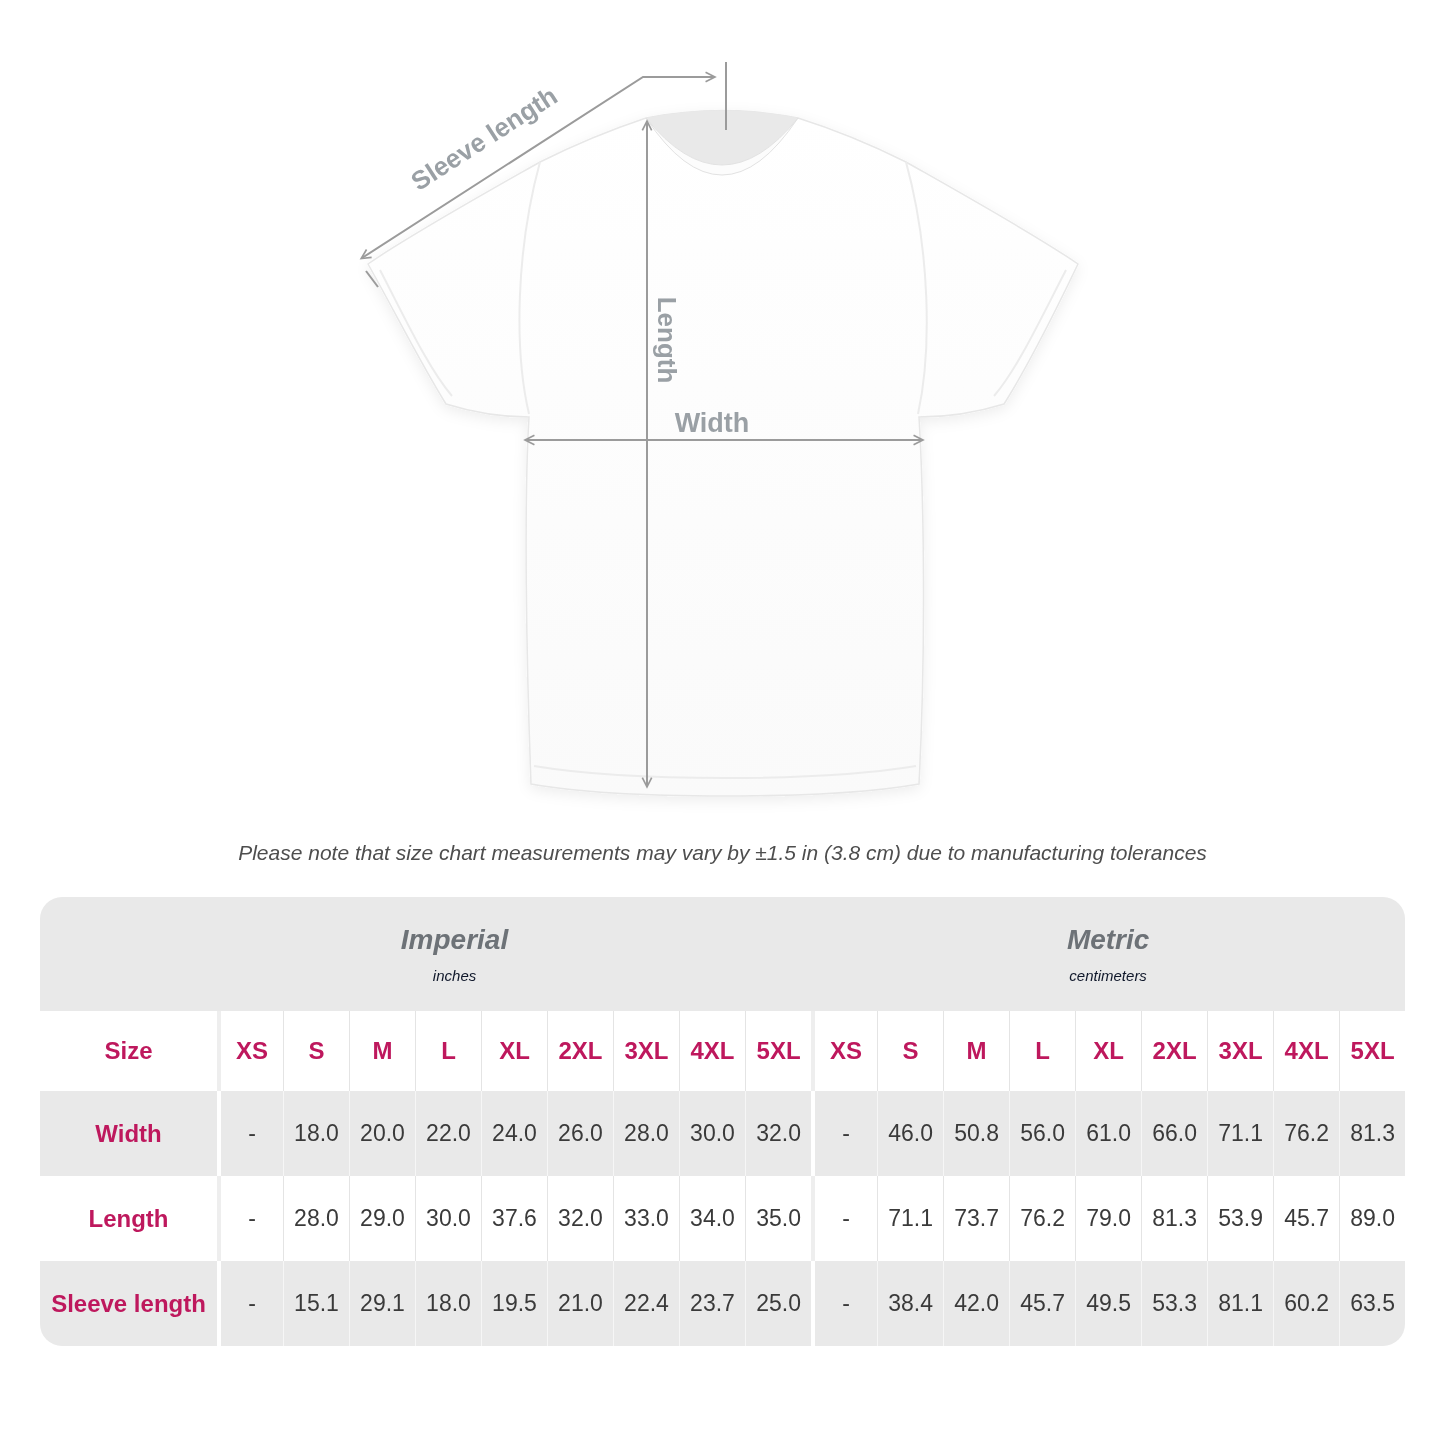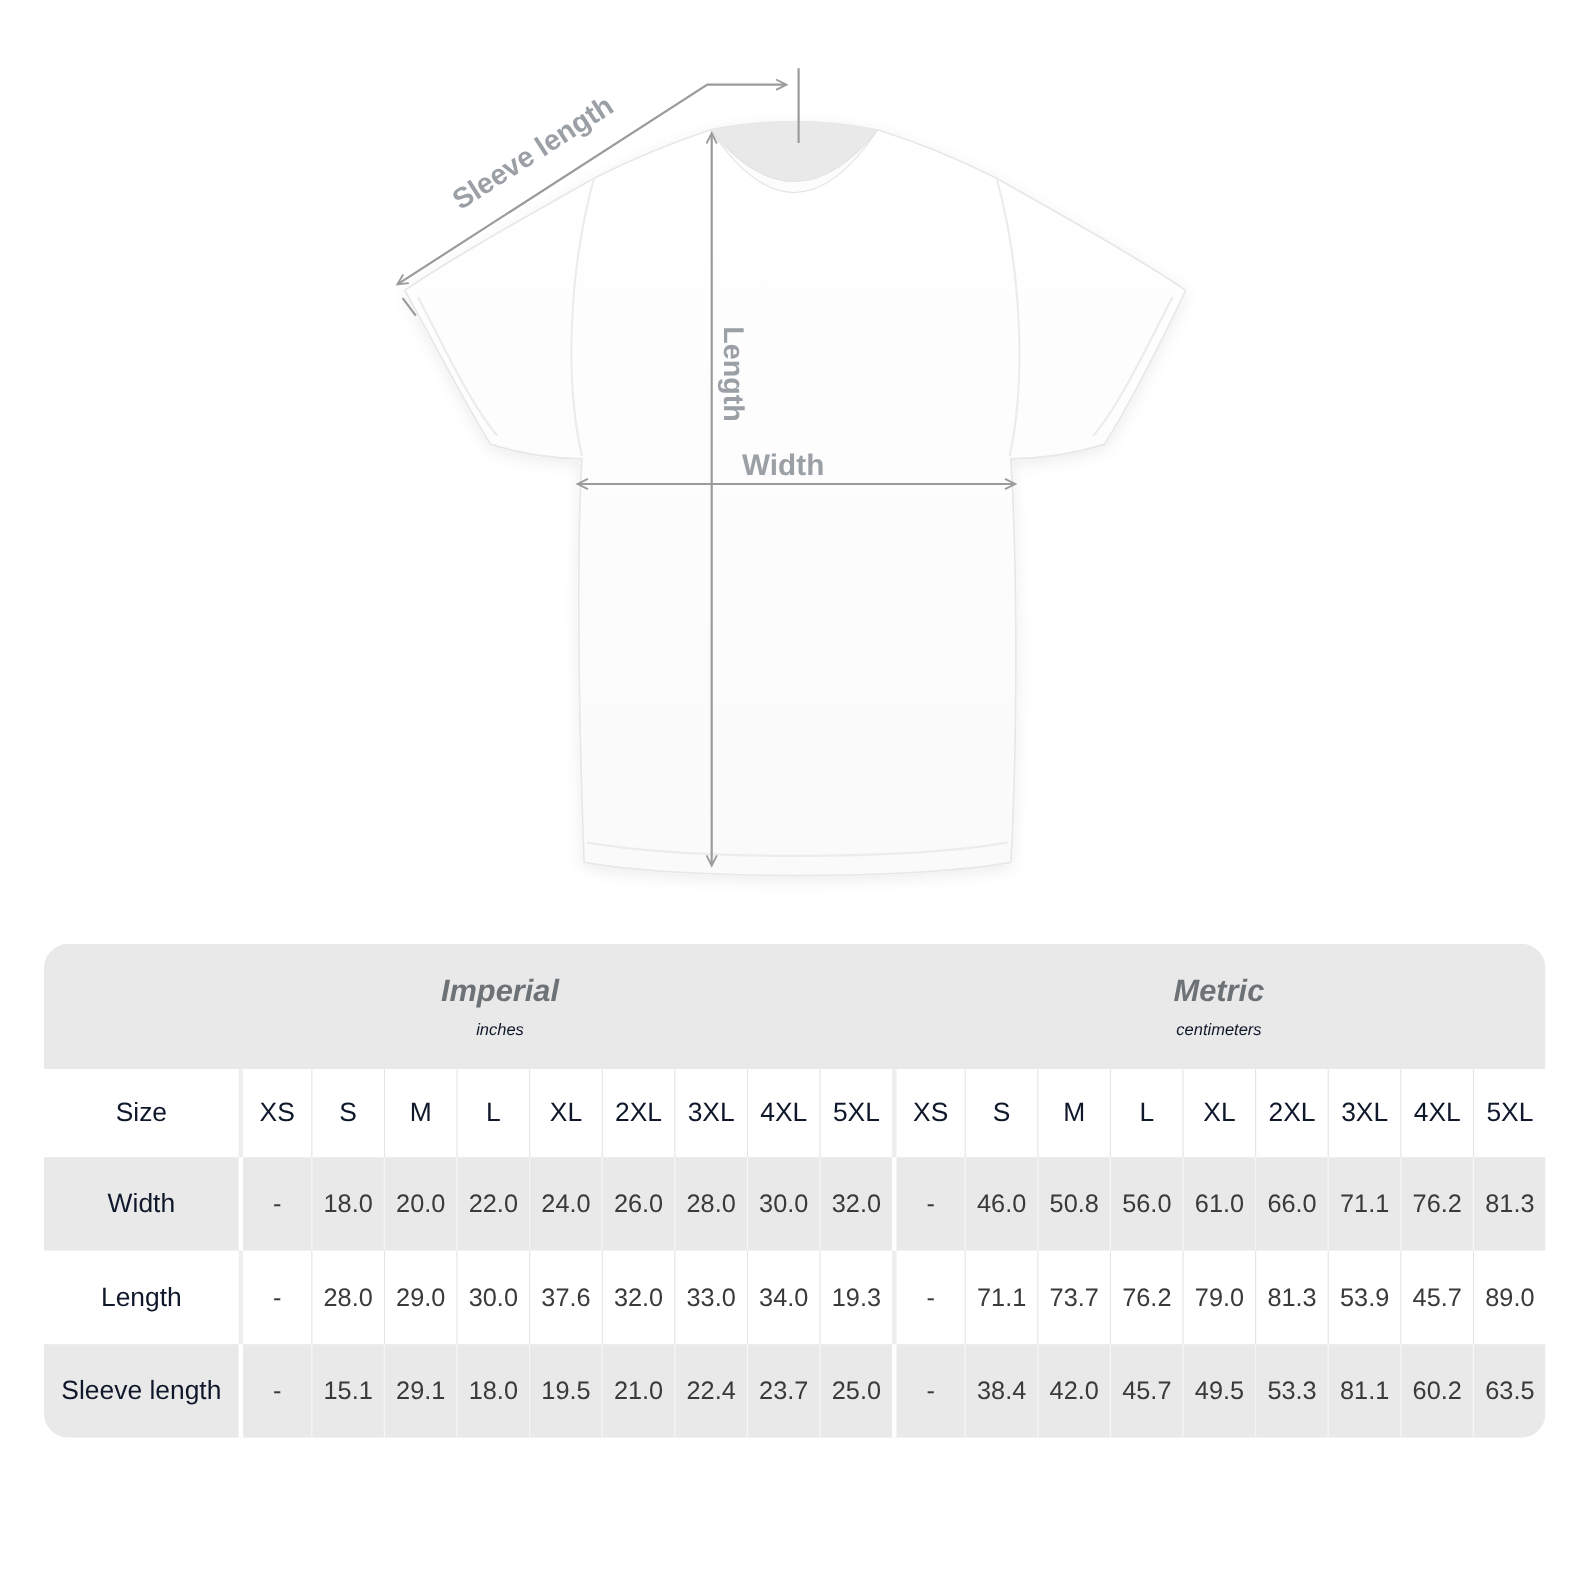--- a/index.html
+++ b/index.html
@@ -17,21 +17,21 @@
 
   .band-gray{background:#e9e9e9;--sep:#f6f6f6;--sepw:#ffffff;}
   .band-white{background:#ffffff;--sep:#e4e4e4;--sepw:#eeeeee;}
 
   .unit-row th{height:114px;margin-top:46px;}
   .unit-name{font-size:28px;font-weight:bold;font-style:italic;color:#6d7277;}
   .unit-sub{font-size:15px;font-style:italic;color:#0f172a;margin-top:11px;}
   .imperial-pad{padding-left:58px;}
 
   .size-row th{height:80px;}
-  .size-head,.row-label{font-size:24px;font-weight:normal;color:#0f172a;}
+  .size-head,.row-label{font-size:24px;font-weight:bold;color:#be185d;}
   .measure-row th,.measure-row td{height:85px;}
   .val{font-size:23px;color:#3a3a3a;}
 
   .sep1{border-left:1px solid var(--sep);}
   .sep4{border-left:4px solid var(--sepw);}
 </style>
 </head>
 <body>
 
 <div class="page">
@@ -89,20 +89,21 @@
       <line x1="526" y1="440" x2="922" y2="440" marker-start="url(#arrow)" marker-end="url(#arrow)"></line>
     </g>
 
     <g font-family="Liberation Sans, sans-serif" font-weight="bold" fill="#9aa0a5">
       <text transform="translate(489,146) rotate(-32.8)" text-anchor="middle" font-size="26">Sleeve length</text>
       <text transform="translate(658,340) rotate(90)" text-anchor="middle" font-size="26">Length</text>
       <text x="712" y="432" text-anchor="middle" font-size="27">Width</text>
     </g>
   </svg>
 
+  <div class="note">Please note that size chart measurements may vary by ±1.5 in (3.8 cm) due to manufacturing tolerances</div>
 
   <div class="table-wrap">
     <table>
       <colgroup id="cols">
           <col style="width: 177px;">
           <col style="width: 66px;">
           <col style="width: 66px;">
           <col style="width: 66px;">
           <col style="width: 66px;">
           <col style="width: 66px;">
@@ -180,21 +181,21 @@
           <tr class="measure-row band-white">
             <th class="row-label">Length</th>
             <td class="val sep4">-</td>
             <td class="val sep1">28.0</td>
             <td class="val sep1">29.0</td>
             <td class="val sep1">30.0</td>
             <td class="val sep1">37.6</td>
             <td class="val sep1">32.0</td>
             <td class="val sep1">33.0</td>
             <td class="val sep1">34.0</td>
-            <td class="val sep1">19.3</td>
+            <td class="val sep1">35.0</td>
             <td class="val sep4">-</td>
             <td class="val sep1">71.1</td>
             <td class="val sep1">73.7</td>
             <td class="val sep1">76.2</td>
             <td class="val sep1">79.0</td>
             <td class="val sep1">81.3</td>
             <td class="val sep1">53.9</td>
             <td class="val sep1">45.7</td>
             <td class="val sep1">89.0</td>
           </tr>

